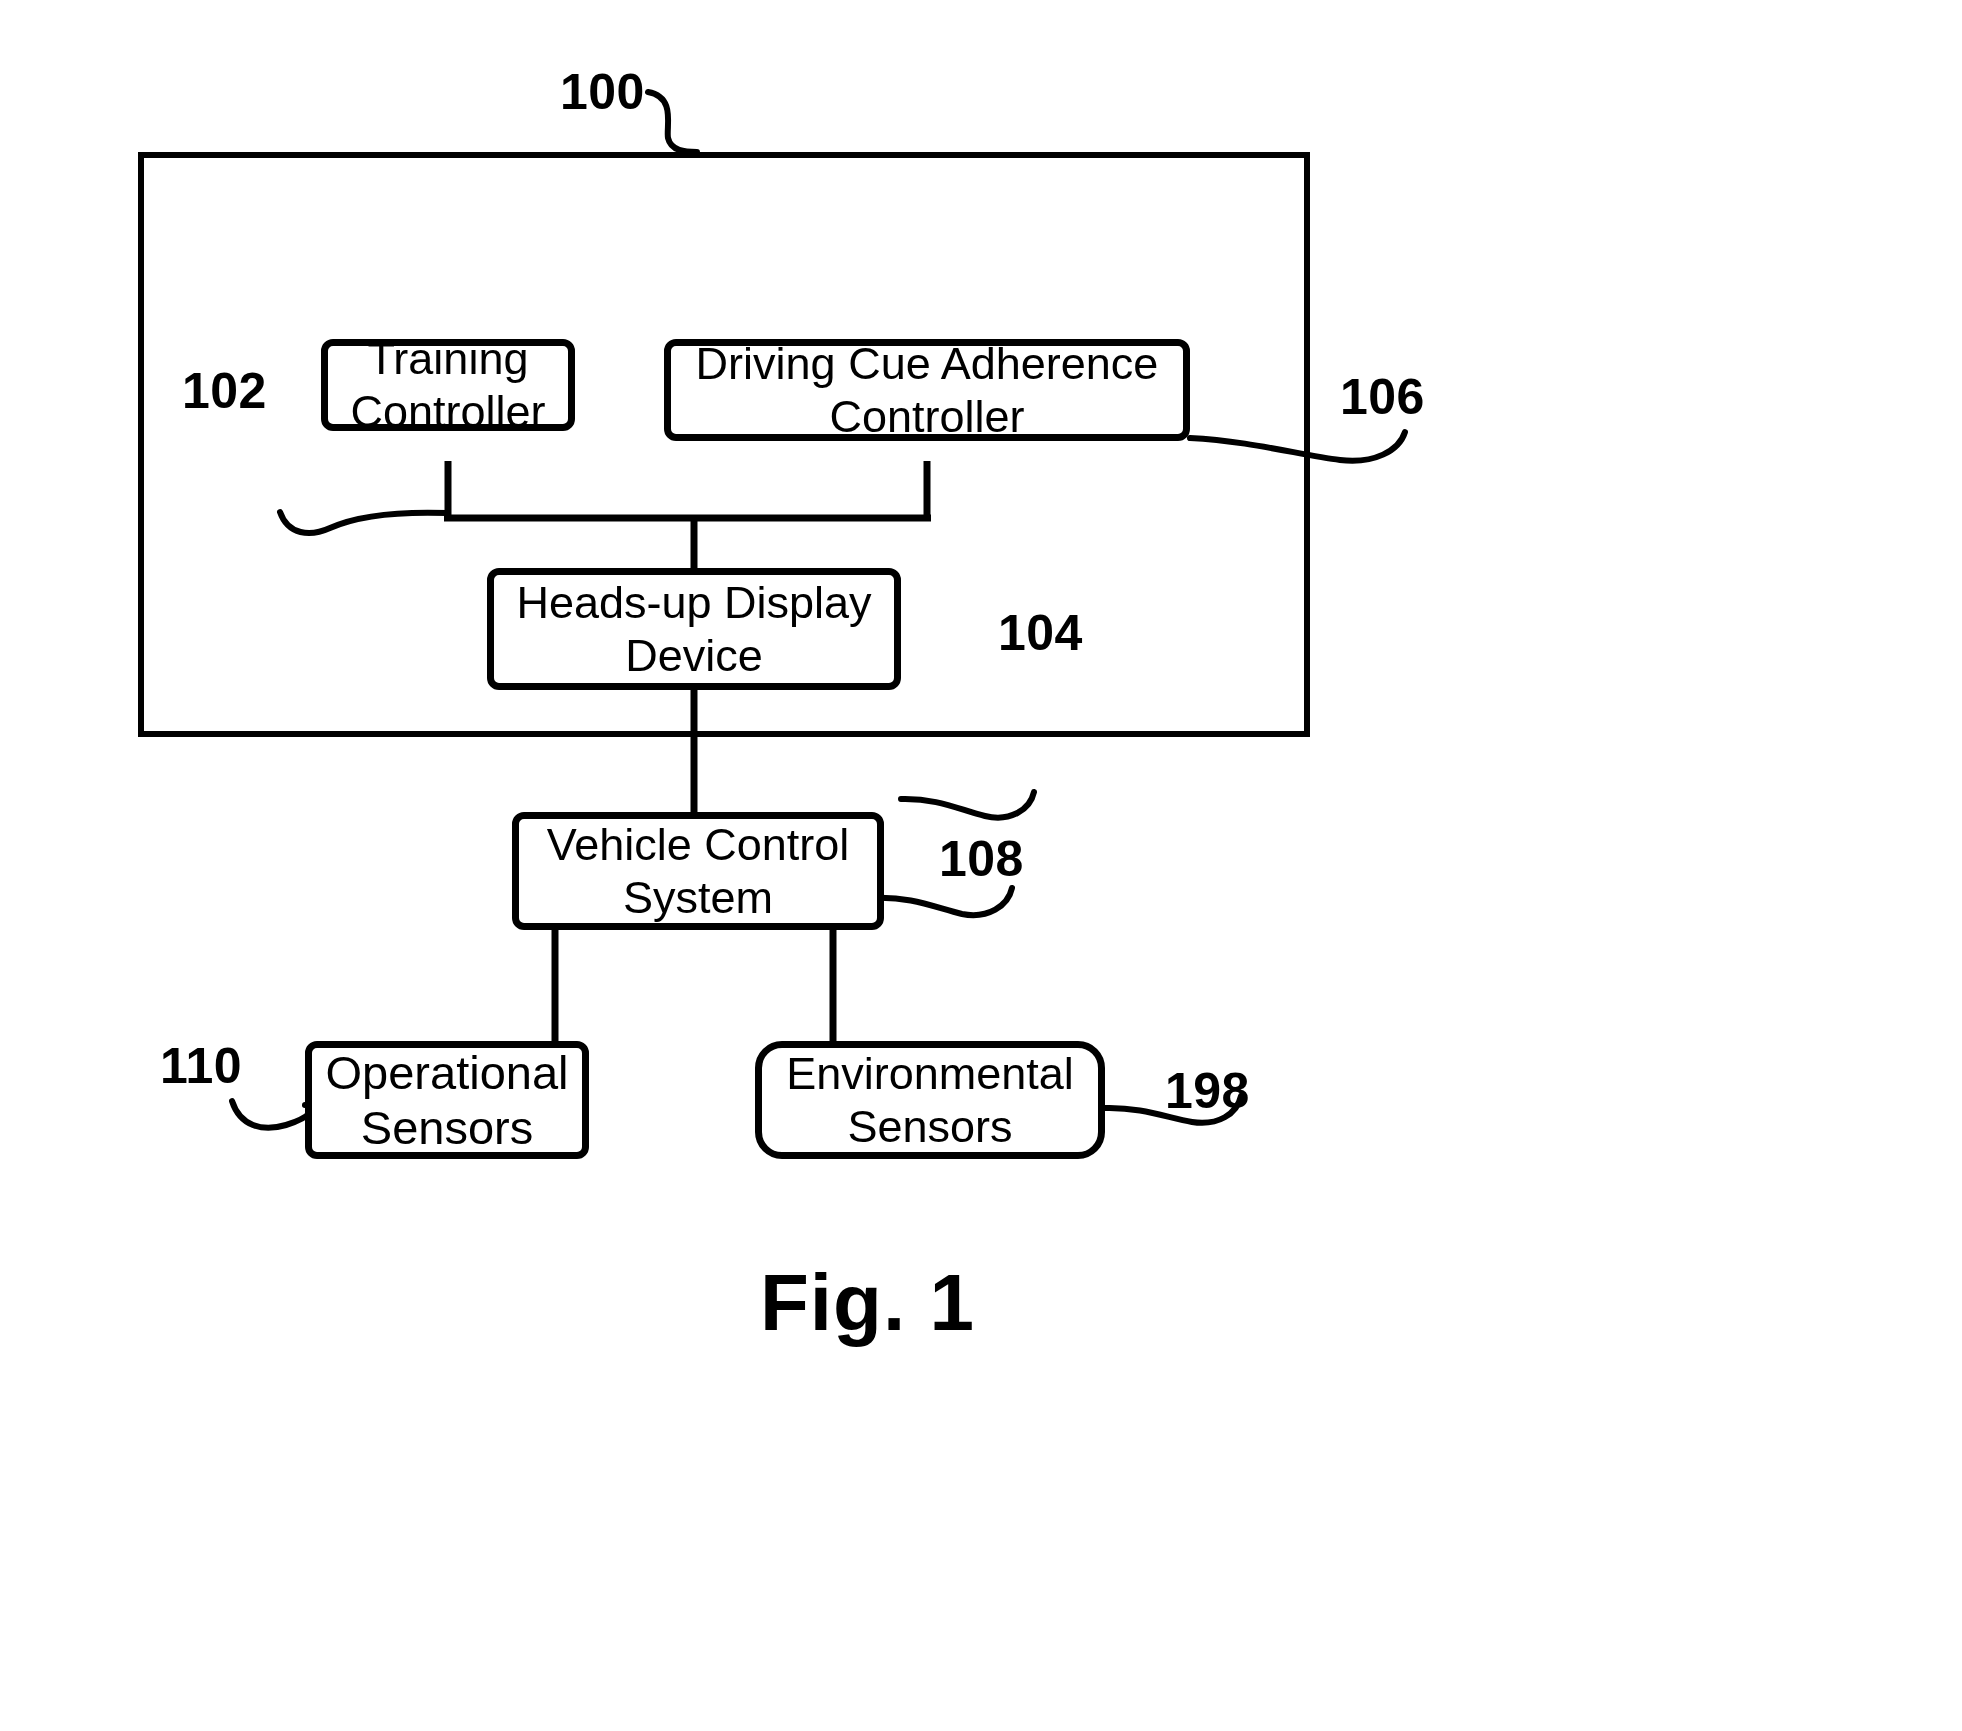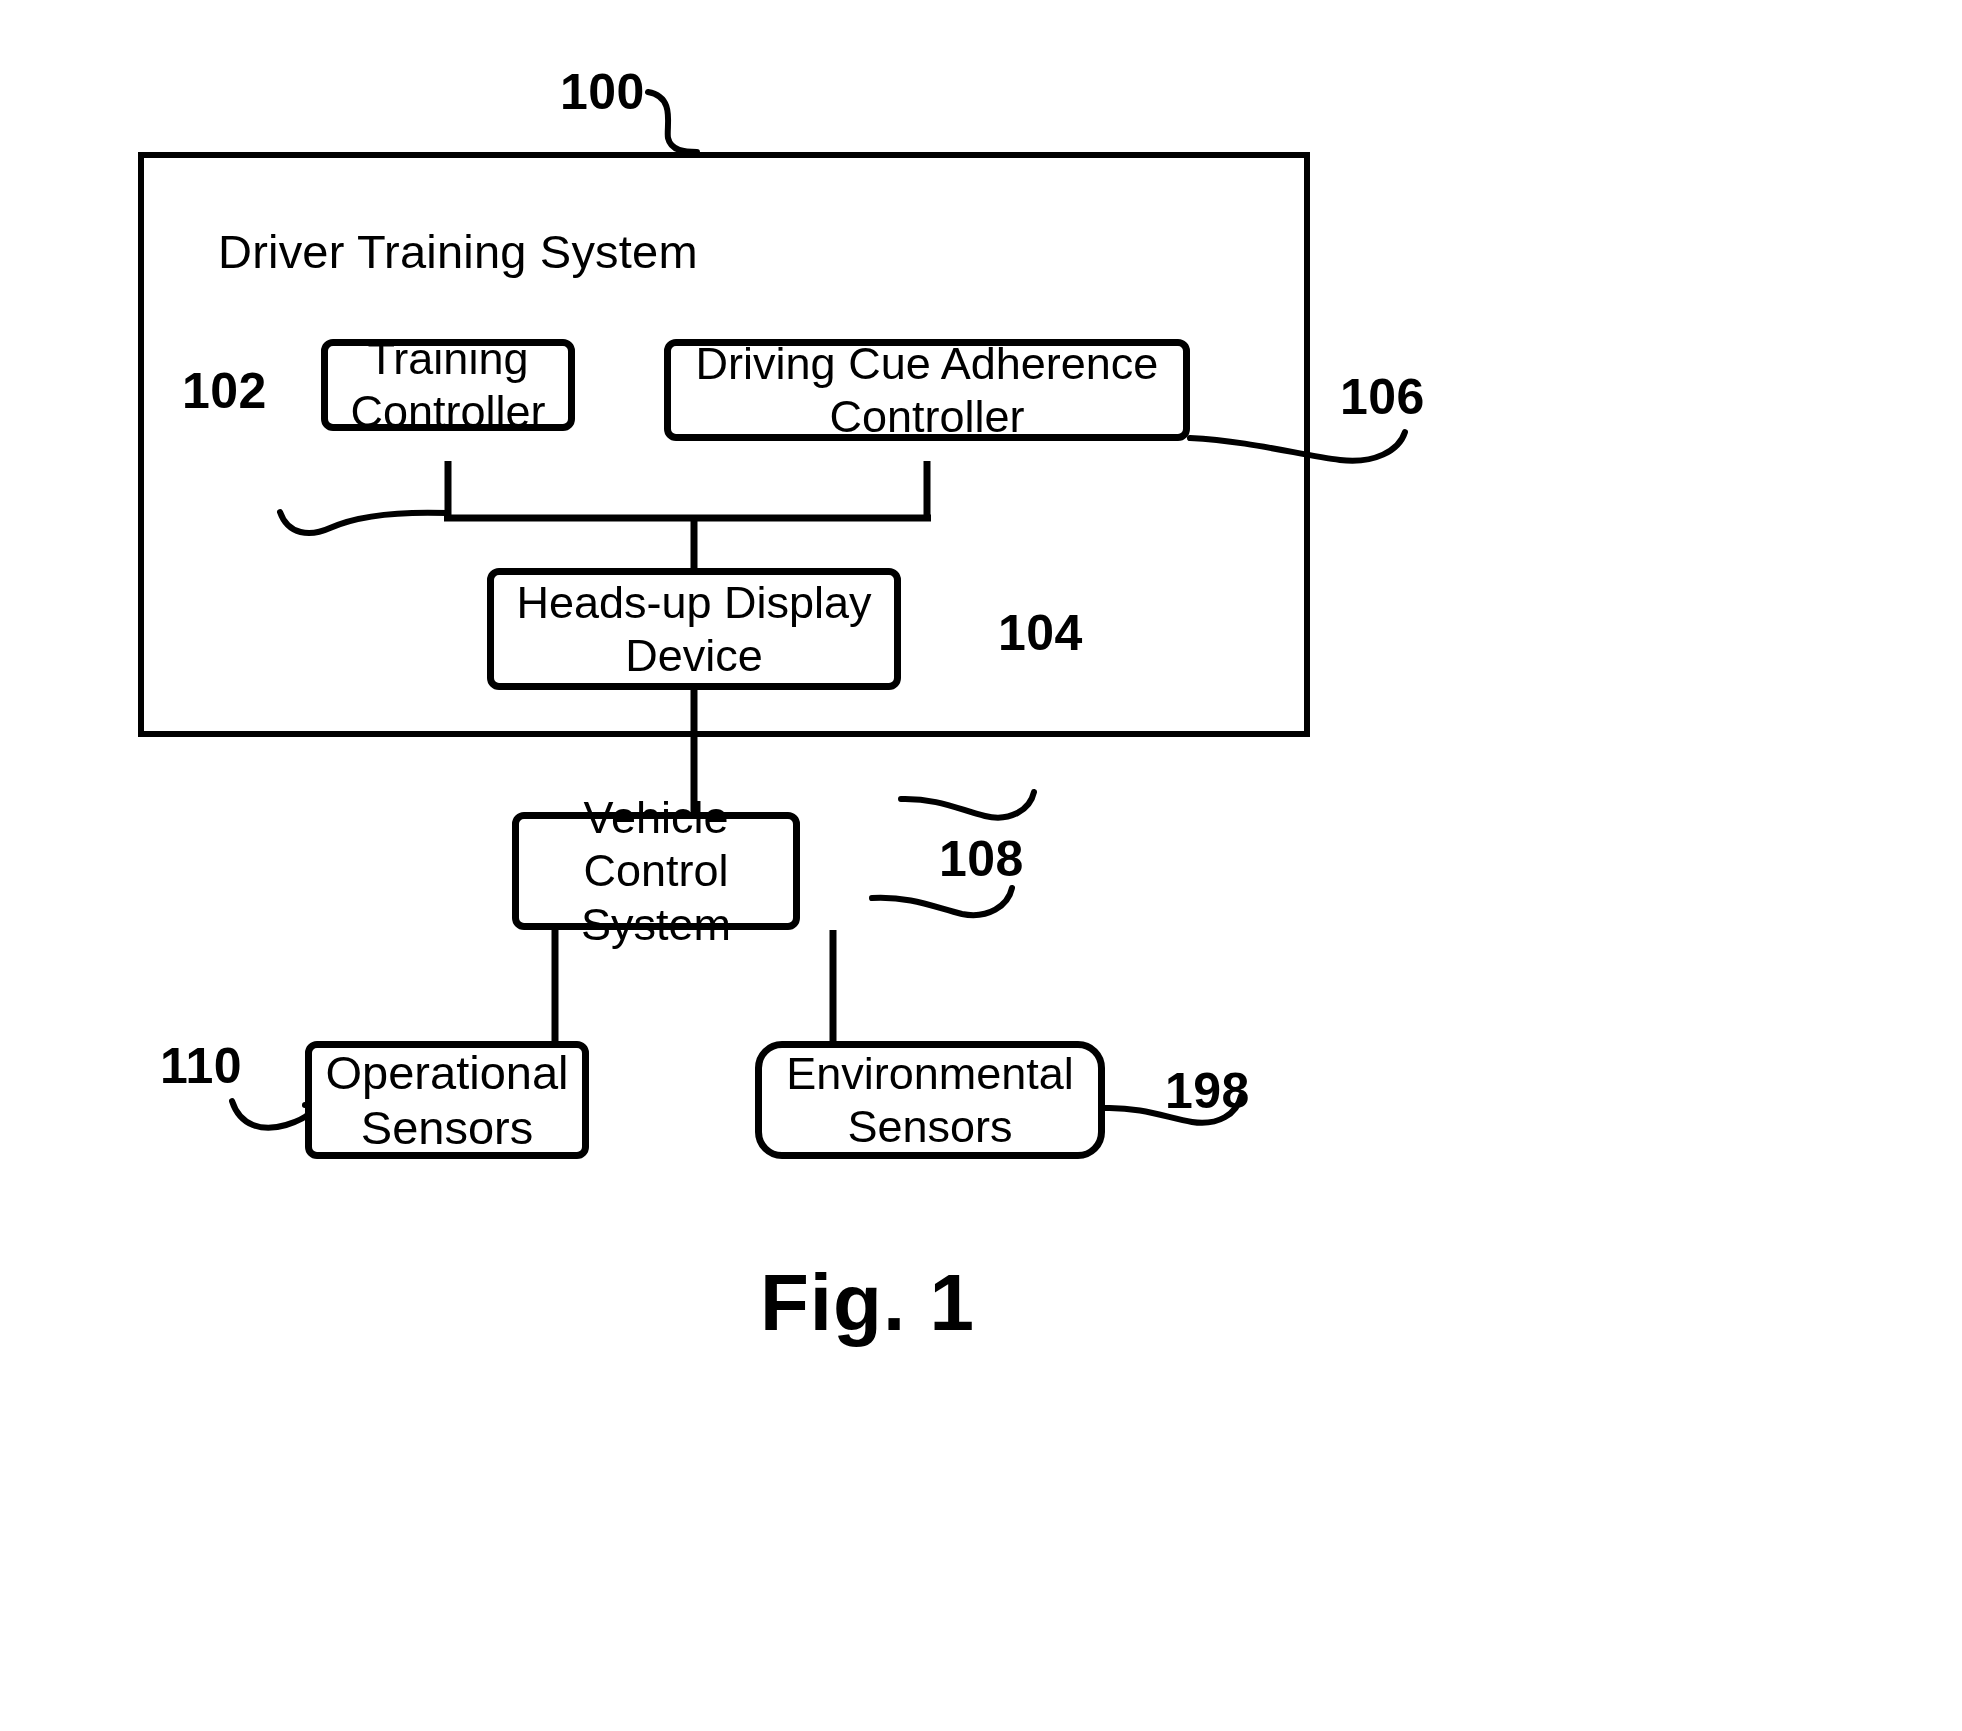--- a/index.html
+++ b/index.html
@@ -80,21 +80,21 @@
   }
   #box-cue-controller {
     left: 664px;  top: 339px;  width: 526px; height: 102px;
     font-size: 45px;
   }
   #box-hud-device {
     left: 487px;  top: 568px;  width: 414px; height: 122px;
     font-size: 45px;
   }
   #box-vehicle-control {
-    left: 512px;  top: 812px;  width: 288px; height: 118px;
+    left: 512px;  top: 812px;  width: 372px; height: 118px;
     font-size: 45px;
   }
   #box-operational-sensors {
     left: 305px;  top: 1041px; width: 284px; height: 118px;
     font-size: 47px;
   }
   #box-environmental-sensors {
     left: 755px;  top: 1041px; width: 350px; height: 118px;
     font-size: 45px;
     border-radius: 27px;
@@ -171,21 +171,20 @@
       <path d="M 872 898 C 912 896 936 908 962 914 C 988 919 1008 906 1012 888"></path>
 
       <path d="M 232 1101 C 240 1126 262 1132 286 1125 C 312 1117 318 1106 305 1105"></path>
 
       <path d="M 1105 1108 C 1142 1107 1168 1118 1192 1122 C 1218 1126 1237 1114 1241 1096"></path>
     </g>
   </svg>
 
   <div class="outer-frame" id="outer-system-frame"></div>
 
-  <div class="frame-title" id="frame-title-text">Driver Training System</div>
 
   <div class="node-box" id="box-training-controller">Training
 Controller</div>
 
   <div class="node-box" id="box-cue-controller">Driving Cue Adherence
 Controller</div>
 
   <div class="node-box" id="box-hud-device">Heads-up Display
 Device</div>
 

